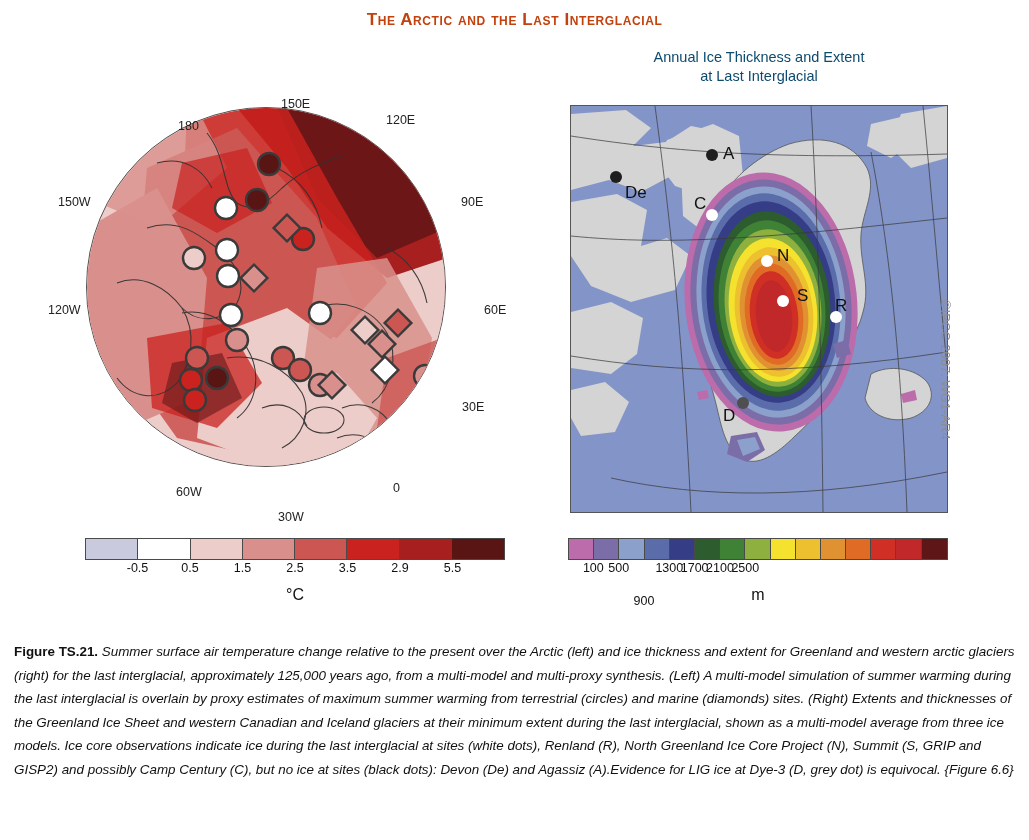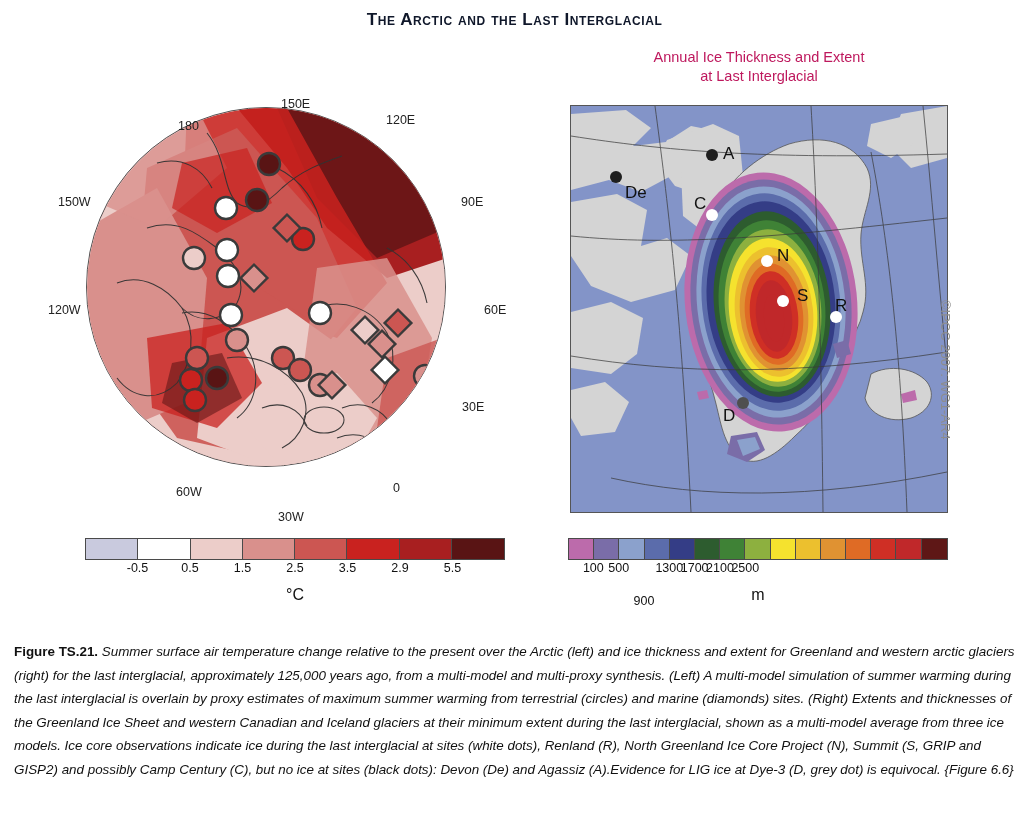--- a/index.html
+++ b/index.html
@@ -7,33 +7,33 @@
     width:1029px; height:840px;
     background:#ffffff;
     font-family:"Liberation Sans", sans-serif;
     color:#1a1a1a;
     position:relative;
     overflow:hidden;
   }
   #figure-title {
     position:absolute; left:0; top:10px; width:1029px;
     text-align:center;
-    color:#0f172a;
+    color:#c2410c;
     font-size:17px;
     font-weight:bold;
     font-variant:small-caps;
     letter-spacing:0.6px;
     font-family:"Liberation Sans", sans-serif;
   }
   .panel-title {
     position:absolute;
     text-align:center;
     font-size:14.5px;
     line-height:19px;
-    color:#be185d;
+    color:#0c4a6e;
   }
   #left-title { left:95px; top:48px; width:320px; }
   #right-title { left:595px; top:48px; width:320px; }
 
   
   #polar-panel { position:absolute; left:28px; top:95px; width:480px; height:430px; }
   #polar-disc {
     position:absolute; left:58px; top:12px; width:360px; height:360px;
     border-radius:50%; overflow:hidden;
     border:1.3px solid #555;

